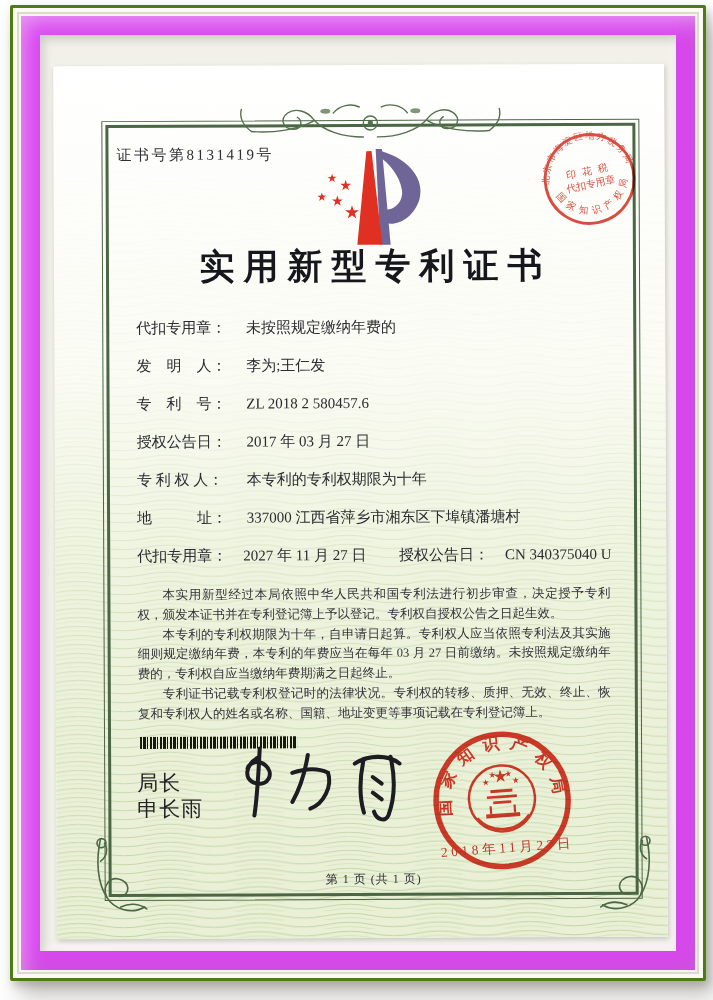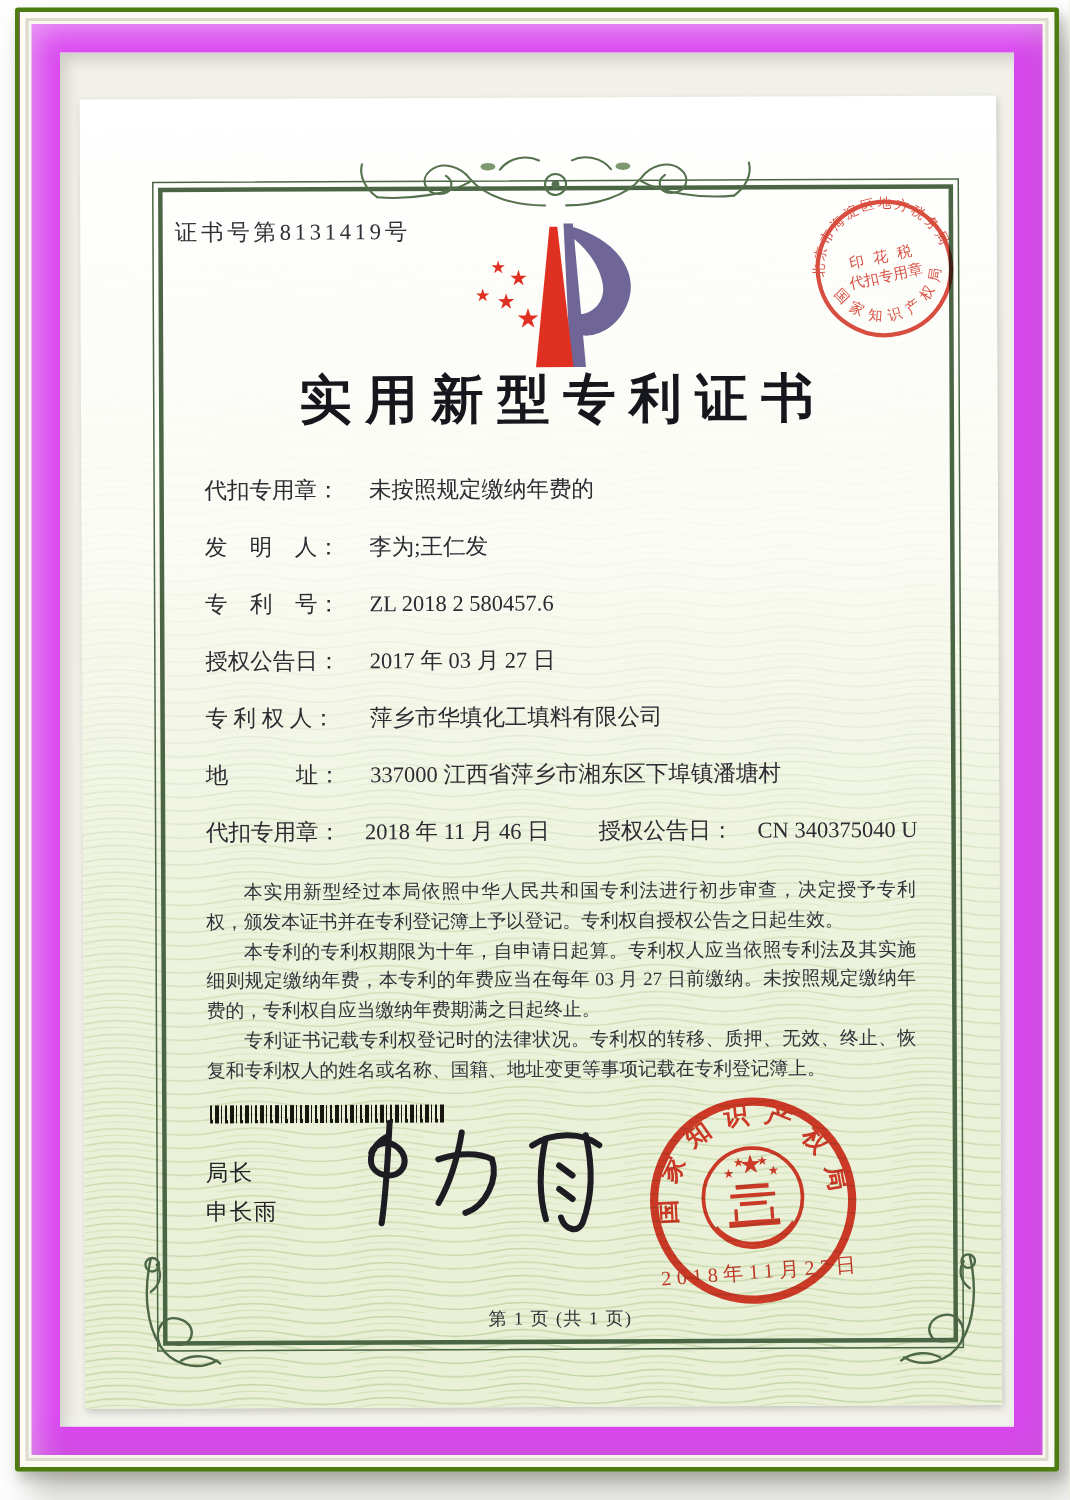--- a/index.html
+++ b/index.html
@@ -32,21 +32,21 @@
          letter-spacing:9px;padding-left:9px;color:#16161d;}
   .fields{left:33px;right:26px;top:198px;}
   .frow{margin-bottom:21px;font-size:15px;line-height:17px;color:#2b2b31;white-space:nowrap;}
   .f-label{display:inline-block;min-width:106px;}
   .g1{display:inline-block;width:258px;}
   .paras{left:33px;right:30px;top:464px;font-size:12.5px;line-height:19.8px;color:#32323a;text-align:justify;}
   .paras p{margin:0;text-indent:2em;}
   .barcode{left:35px;top:615px;width:157px;height:12px;
     background:repeating-linear-gradient(90deg,#17170f 0 1.6px,transparent 1.6px 3.4px,#17170f 3.4px 6px,
       transparent 6px 7.2px,#17170f 7.2px 7.8px,transparent 7.8px 10px);}
-  .officer{left:32px;top:648px;font-size:15px;color:#232327;line-height:26px;letter-spacing:1px;
+  .officer{left:32px;top:648px;font-size:21px;color:#232327;line-height:26px;letter-spacing:1px;
            font-family:"Liberation Sans","DejaVu Sans",sans-serif;}
   .signature{left:120px;top:616px;width:190px;height:98px;}
   .seal{left:322px;top:608px;width:150px;height:150px;mix-blend-mode:multiply;opacity:.95;transform:rotate(-4deg);}
   .page-footer{left:0;right:0;top:750px;text-align:center;font-size:12px;letter-spacing:1px;color:#2f2f35;}
   .tax-stamp{position:absolute;left:484px;top:63px;width:104px;height:104px;transform:rotate(-12deg);
              mix-blend-mode:multiply;opacity:.9;}
   .orn-top{left:50%;top:-22px;transform:translateX(-50%);width:330px;height:46px;}
   .orn-bl{left:-15px;bottom:-17px;width:72px;height:84px;}
   .orn-br{right:-15px;bottom:-17px;width:72px;height:84px;transform:scaleX(-1);}
 </style>
@@ -138,28 +138,28 @@
           <div class="frow">
             <span class="f-label">专　利　号：</span>
             <span class="f-value">ZL 2018 2 580457.6</span>
           </div>
           <div class="frow">
             <span class="f-label">授权公告日：</span>
             <span class="f-value">2017 年 03 月 27 日</span>
           </div>
           <div class="frow">
             <span class="f-label">专 利 权 人：</span>
-            <span class="f-value">萍乡市华填化工填料有限公司</span>
+            <span class="f-value">本专利的专利权期限为十年</span>
           </div>
           <div class="frow">
             <span class="f-label">地　　　址：</span>
             <span class="f-value">337000 江西省萍乡市湘东区下埠镇潘塘村</span>
           </div>
           <div class="frow">
-            <span class="g1"><span class="f-label">代扣专用章：</span><span>2018 年 11 月 46 日</span></span>
+            <span class="g1"><span class="f-label">代扣专用章：</span><span>2027 年 11 月 27 日</span></span>
             <span><span class="f-label">授权公告日：</span><span>CN 340375040 U</span></span>
           </div>
         </div>
 
         <div class="paras">
           <p>本实用新型经过本局依照中华人民共和国专利法进行初步审查，决定授予专利权，颁发本证书并在专利登记簿上予以登记。专利权自授权公告之日起生效。</p>
           <p>本专利的专利权期限为十年，自申请日起算。专利权人应当依照专利法及其实施细则规定缴纳年费，本专利的年费应当在每年 03 月 27 日前缴纳。未按照规定缴纳年费的，专利权自应当缴纳年费期满之日起终止。</p>
           <p>专利证书记载专利权登记时的法律状况。专利权的转移、质押、无效、终止、恢复和专利权人的姓名或名称、国籍、地址变更等事项记载在专利登记簿上。</p>
         </div>
 

